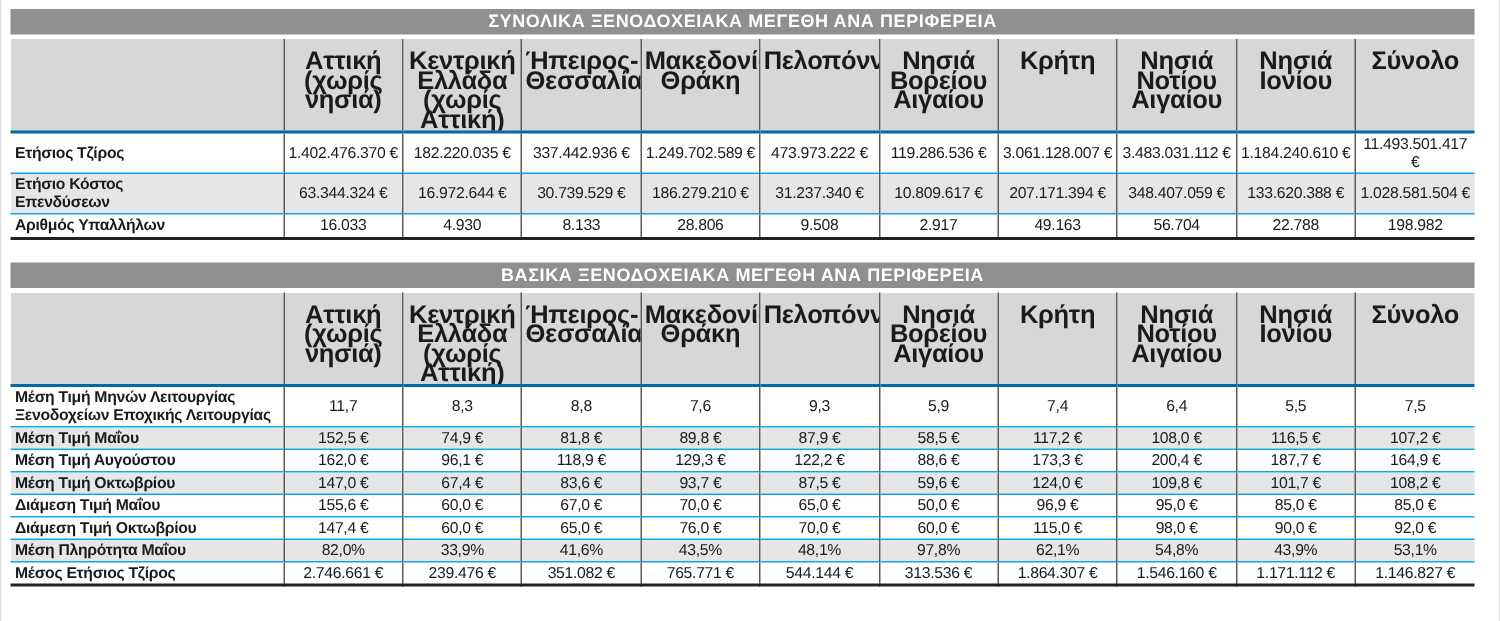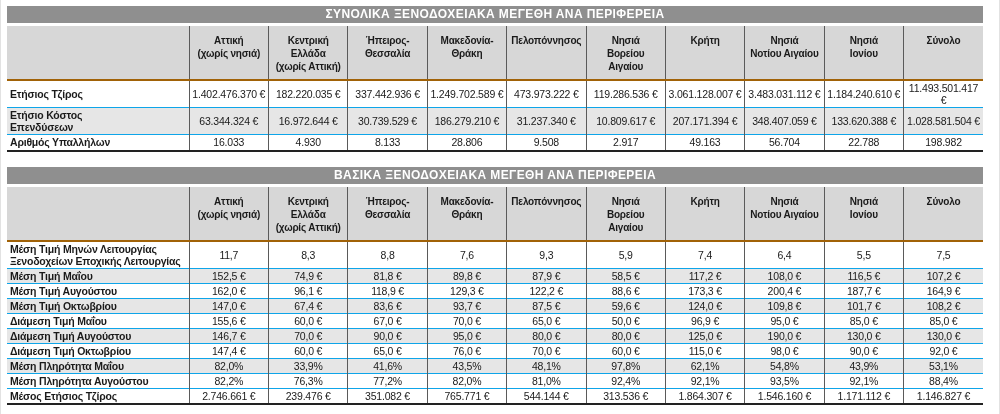--- a/index.html
+++ b/index.html
@@ -41,27 +41,27 @@
     font-size: 10.5px;
     padding: 1px 2px;
     text-align: center;
     overflow: hidden;
     letter-spacing: -0.2px;
     line-height: 12px;
   }
   thead th {
     background: var(--header-bg, #d7d7d7);
     font-weight: bold;
-    font-size: 10px;
+    font-size: 17px;
     height: 44px;
     vertical-align: top;
     padding-top: 8px;
     white-space: pre-line;
     line-height: 13px;
-    border-bottom: 2px solid #a16207;
+    border-bottom: 2px solid #0369a1;
     border-left: 1px solid #5a5a5a;
     margin-left: 28px;
   }
   thead th.corner {
     width: 18.2%;
     border-left: none;
   }
   tbody th {
     text-align: left;
     font-weight: bold;
@@ -238,33 +238,20 @@
             <td>60,0 €</td>
             <td>67,0 €</td>
             <td>70,0 €</td>
             <td>65,0 €</td>
             <td>50,0 €</td>
             <td>96,9 €</td>
             <td>95,0 €</td>
             <td>85,0 €</td>
             <td>85,0 €</td>
           </tr>
-          <tr class="stripe">
-            <th>Διάμεση Τιμή Αυγούστου</th>
-            <td>146,7 €</td>
-            <td>70,0 €</td>
-            <td>90,0 €</td>
-            <td>95,0 €</td>
-            <td>80,0 €</td>
-            <td>80,0 €</td>
-            <td>125,0 €</td>
-            <td>190,0 €</td>
-            <td>130,0 €</td>
-            <td>130,0 €</td>
-          </tr>
           <tr>
             <th>Διάμεση Τιμή Οκτωβρίου</th>
             <td>147,4 €</td>
             <td>60,0 €</td>
             <td>65,0 €</td>
             <td>76,0 €</td>
             <td>70,0 €</td>
             <td>60,0 €</td>
             <td>115,0 €</td>
             <td>98,0 €</td>
@@ -278,33 +265,20 @@
             <td>41,6%</td>
             <td>43,5%</td>
             <td>48,1%</td>
             <td>97,8%</td>
             <td>62,1%</td>
             <td>54,8%</td>
             <td>43,9%</td>
             <td>53,1%</td>
           </tr>
           <tr>
-            <th>Μέση Πληρότητα Αυγούστου</th>
-            <td>82,2%</td>
-            <td>76,3%</td>
-            <td>77,2%</td>
-            <td>82,0%</td>
-            <td>81,0%</td>
-            <td>92,4%</td>
-            <td>92,1%</td>
-            <td>93,5%</td>
-            <td>92,1%</td>
-            <td>88,4%</td>
-          </tr>
-          <tr>
             <th>Μέσος Ετήσιος Τζίρος</th>
             <td>2.746.661 €</td>
             <td>239.476 €</td>
             <td>351.082 €</td>
             <td>765.771 €</td>
             <td>544.144 €</td>
             <td>313.536 €</td>
             <td>1.864.307 €</td>
             <td>1.546.160 €</td>
             <td>1.171.112 €</td>

